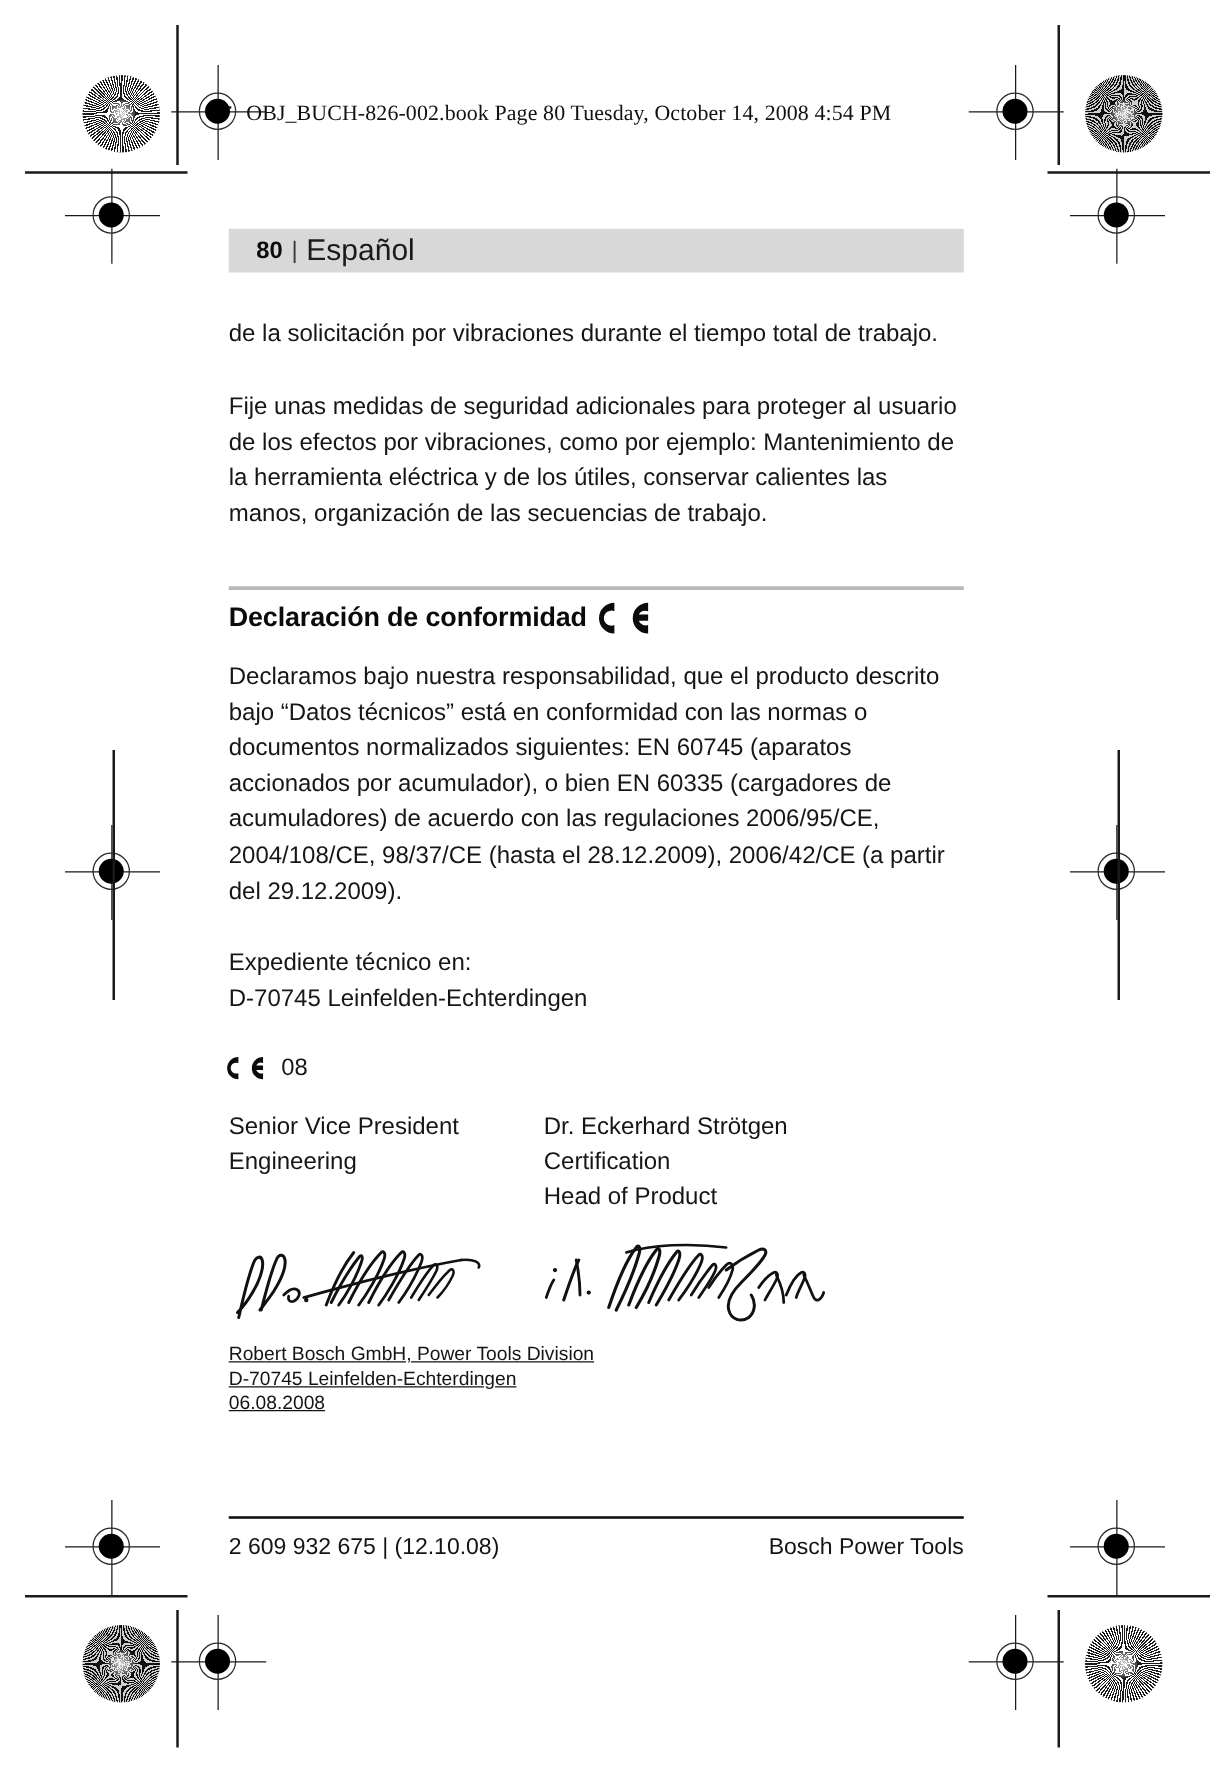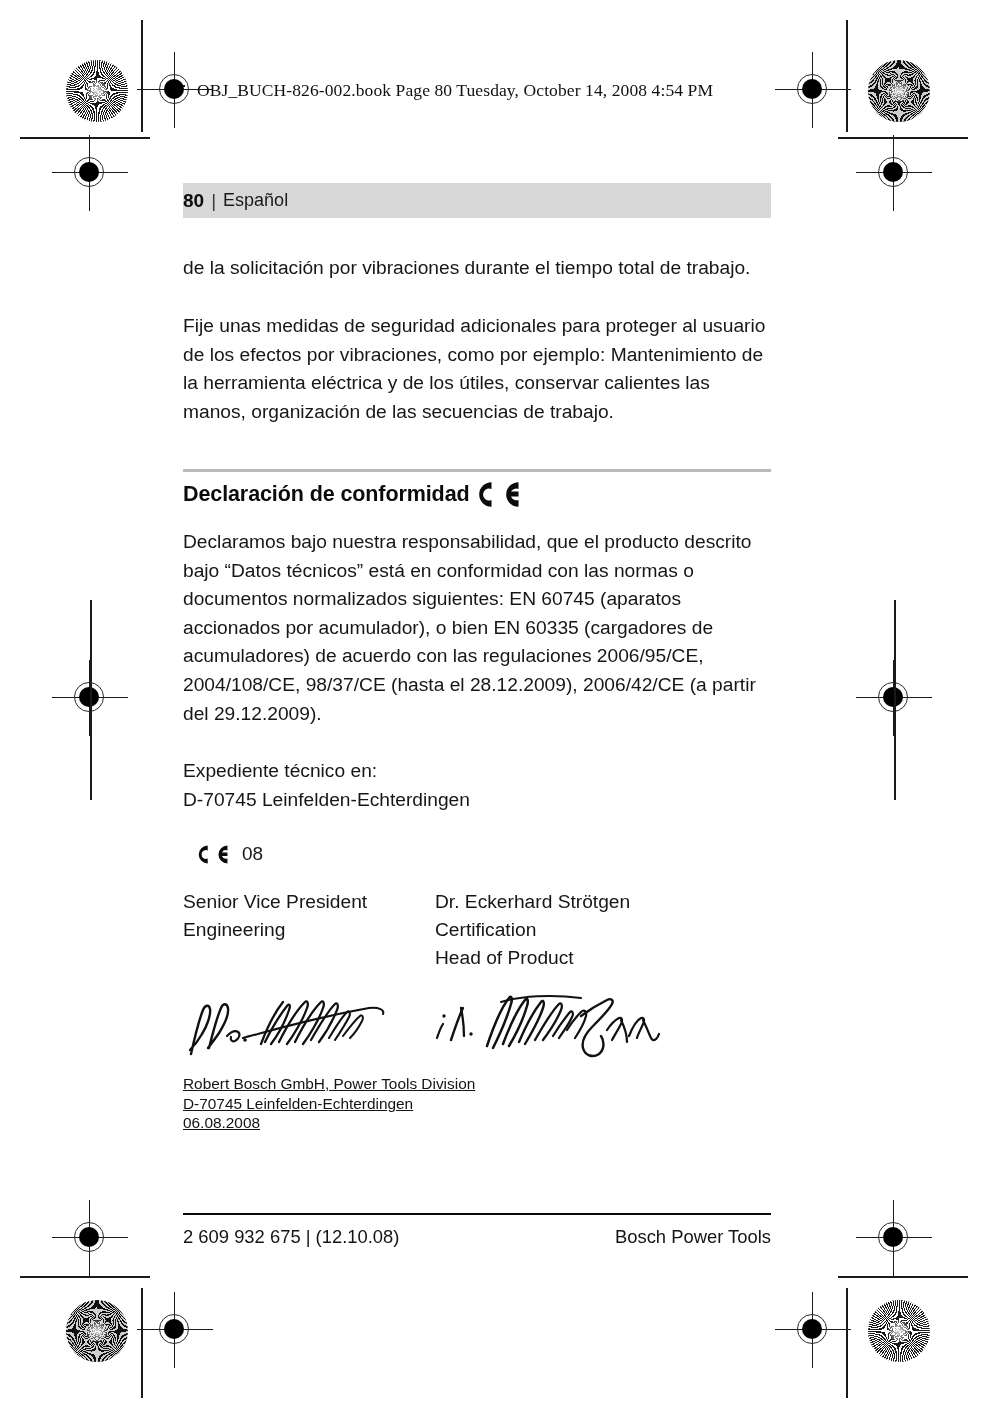--- a/index.html
+++ b/index.html
@@ -102,28 +102,29 @@
     width: 588px;
     height: 35px;
     background: #d8d8d8;
     display: flex;
     align-items: center;
   }
   .page-header-bar .pnum {
     font-size: 19px;
     font-weight: bold;
     color: #0c0c0c;
+    margin-left: 22px;
   }
   .page-header-bar .sep {
     font-size: 19px;
     color: #3a3a3a;
     margin: 0 7px;
   }
   .page-header-bar .lang {
-    font-size: 18px;
+    font-size: 24px;
     color: #1a1a1a;
   }
 
   .body-text {
     position: absolute;
     left: 183px;
     width: 592px;
     font-size: 19.2px;
     line-height: 28.6px;
     color: #161616;
@@ -149,23 +150,23 @@
     font-weight: bold;
     color: #0b0b0b;
     letter-spacing: -0.1px;
   }
 
   
   .ce-mark { display: inline-block; line-height: 0; }
 
   .ce-row {
     position: absolute;
-    left: 192px;
+    left: 175px;
     display: flex;
-    align-items: flex-start;
+    align-items: center;
     gap: 12px;
   }
   .ce-row .ce-year {
     font-size: 19px;
     color: #161616;
   }
 
   .sig-names {
     position: absolute;
     left: 183px;

